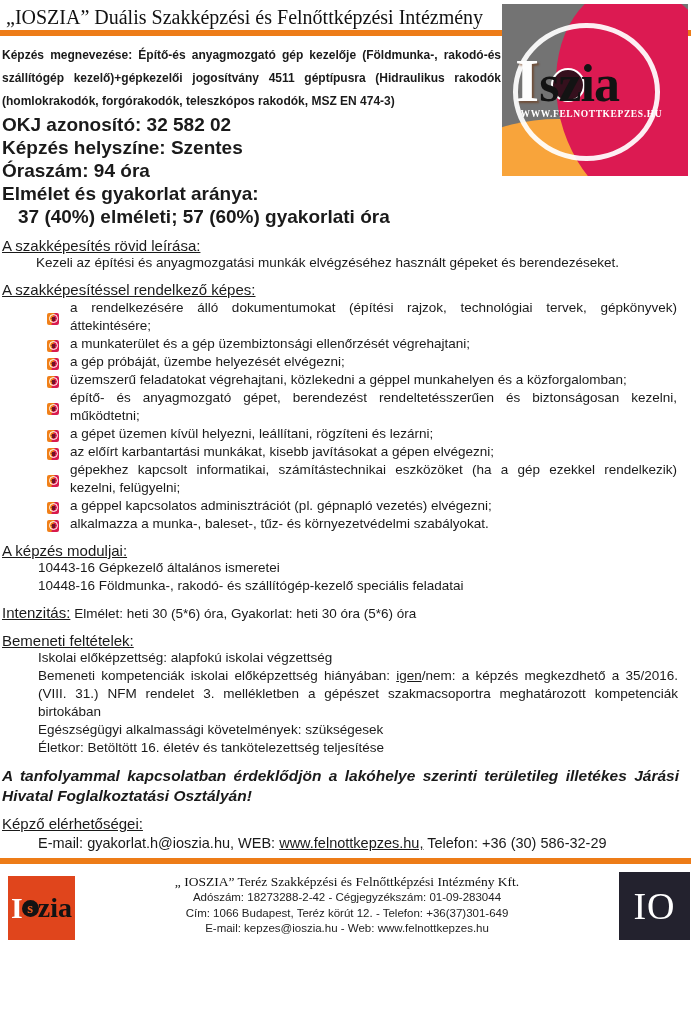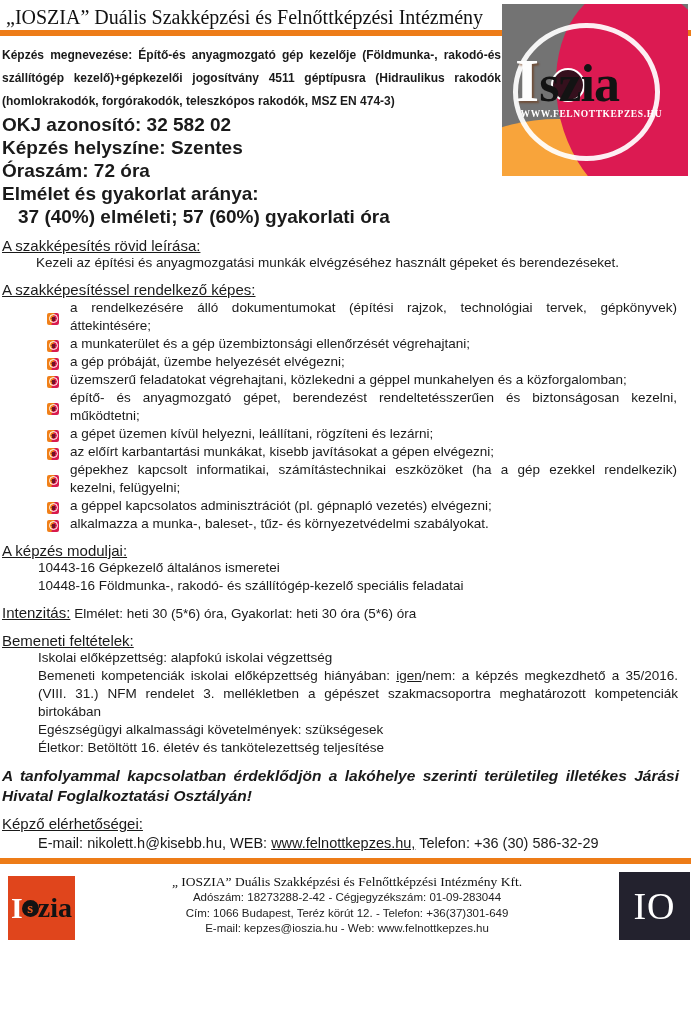--- a/index.html
+++ b/index.html
@@ -97,21 +97,21 @@
     <div class="logo-word"><span class="li">I</span><span class="ls">s</span><span class="lz">zia</span></div>
     <div class="logo-site">WWW.FELNOTTKEPZES.HU</div>
   </div>
 
   <div class="main">
 
     <div class="course-title">Képzés megnevezése: Építő-és anyagmozgató gép kezelője (Földmunka-, rakodó-és szállítógép kezelő)+gépkezelői jogosítvány 4511 géptípusra (Hidraulikus rakodók (homlokrakodók, forgórakodók, teleszkópos rakodók, MSZ EN 474-3)</div>
     <div class="course-meta">
       <div>OKJ azonosító: 32 582 02</div>
       <div>Képzés helyszíne: Szentes</div>
-      <div>Óraszám: 72 óra</div>
+      <div>Óraszám: 94 óra</div>
       <div>Elmélet és gyakorlat aránya:</div>
       <div class="meta-indent">37 (40%) elméleti; 57 (60%) gyakorlati óra</div>
     </div>
 
     <div class="sec">
       <div class="sec-h">A szakképesítés rövid leírása:</div>
       <div class="body-t ind-34">Kezeli az építési és anyagmozgatási munkák elvégzéséhez használt gépeket és berendezéseket.</div>
     </div>
 
     <div class="sec">
@@ -176,35 +176,35 @@
       <div class="body-t ind-36 just"><span>Bemeneti kompetenciák iskolai előképzettség hiányában: </span><span class="u">igen</span><span>/nem: a képzés megkezdhető a 35/2016. (VIII. 31.) NFM rendelet 3. mellékletben a gépészet szakmacsoportra meghatározott kompetenciák birtokában</span></div>
       <div class="body-t ind-36">Egészségügyi alkalmassági követelmények: szükségesek</div>
       <div class="body-t ind-36">Életkor: Betöltött 16. életév és tankötelezettség teljesítése</div>
     </div>
 
 
     <div class="notice">A tanfolyammal kapcsolatban érdeklődjön a lakóhelye szerinti területileg illetékes Járási Hivatal Foglalkoztatási Osztályán!</div>
 
     <div class="sec">
       <div class="sec-h">Képző elérhetőségei:</div>
-      <div class="contact-line"><span>E-mail: nikolett.h@kisebb.hu, WEB: </span><span class="u">www.felnottkepzes.hu,</span><span> Telefon: +36 (30) 586-32-29</span></div>
+      <div class="contact-line"><span>E-mail: gyakorlat.h@ioszia.hu, WEB: </span><span class="u">www.felnottkepzes.hu,</span><span> Telefon: +36 (30) 586-32-29</span></div>
     </div>
 
   </div>
 
   <div class="orange-rule bottom"></div>
 
   <div class="footer">
     <div class="f-logo-left">
         <span class="fi">I</span>
         <span class="fs">s</span>
         <span class="fz">zia</span>
       </div>
     <div class="f-center">
-      <div class="f-company">„ IOSZIA” Duális Szakképzési és Felnőttképzési Intézmény Kft.</div>
+      <div class="f-company">„ IOSZIA” Teréz Szakképzési és Felnőttképzési Intézmény Kft.</div>
       <div class="f-line">Adószám: 18273288-2-42 - Cégjegyzékszám: 01-09-283044</div>
       <div class="f-line">Cím: 1066 Budapest, Teréz körút 12. - Telefon: +36(37)301-649</div>
       <div class="f-line">E-mail: kepzes@ioszia.hu - Web: www.felnottkepzes.hu</div>
 
     </div>
     <div class="f-logo-right">IO</div>
   </div>
 
 </div>
 

